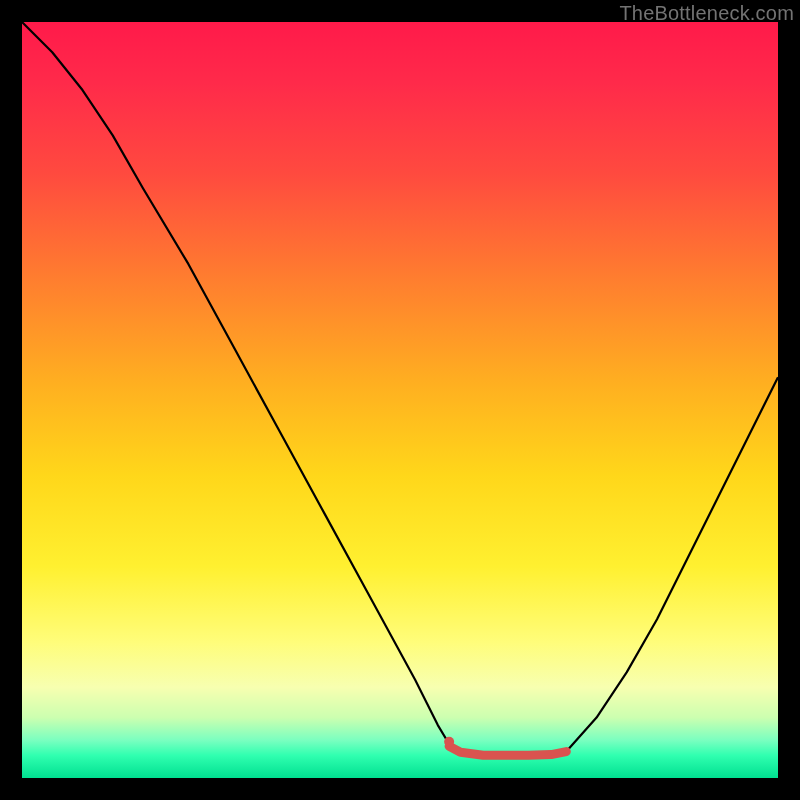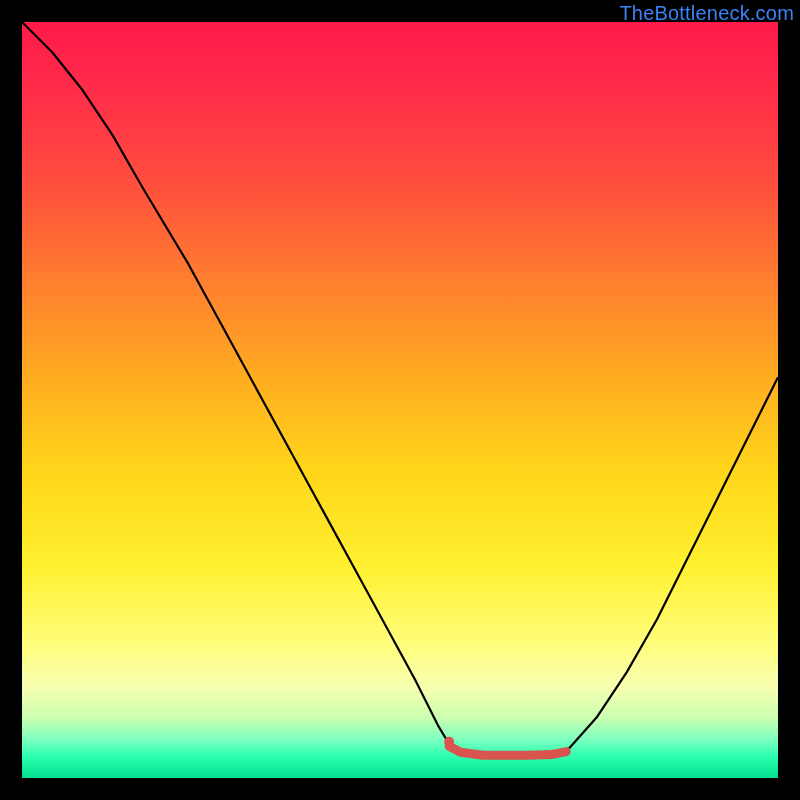--- a/index.html
+++ b/index.html
@@ -38,21 +38,21 @@
       #ccffb0 92%,
       #7affc0 95%,
       #30ffb0 97%,
       #00e090 100%
     );
   }
   .watermark {
     position: absolute;
     top: 2px;
     right: 6px;
-    color: #3b82f6;
+    color: #737373;
     font-size: 20px;
     font-weight: 500;
     letter-spacing: 0.2px;
     z-index: 10;
     user-select: none;
   }
   svg.curve {
     position: absolute;
     left: 0;
     top: 0;

